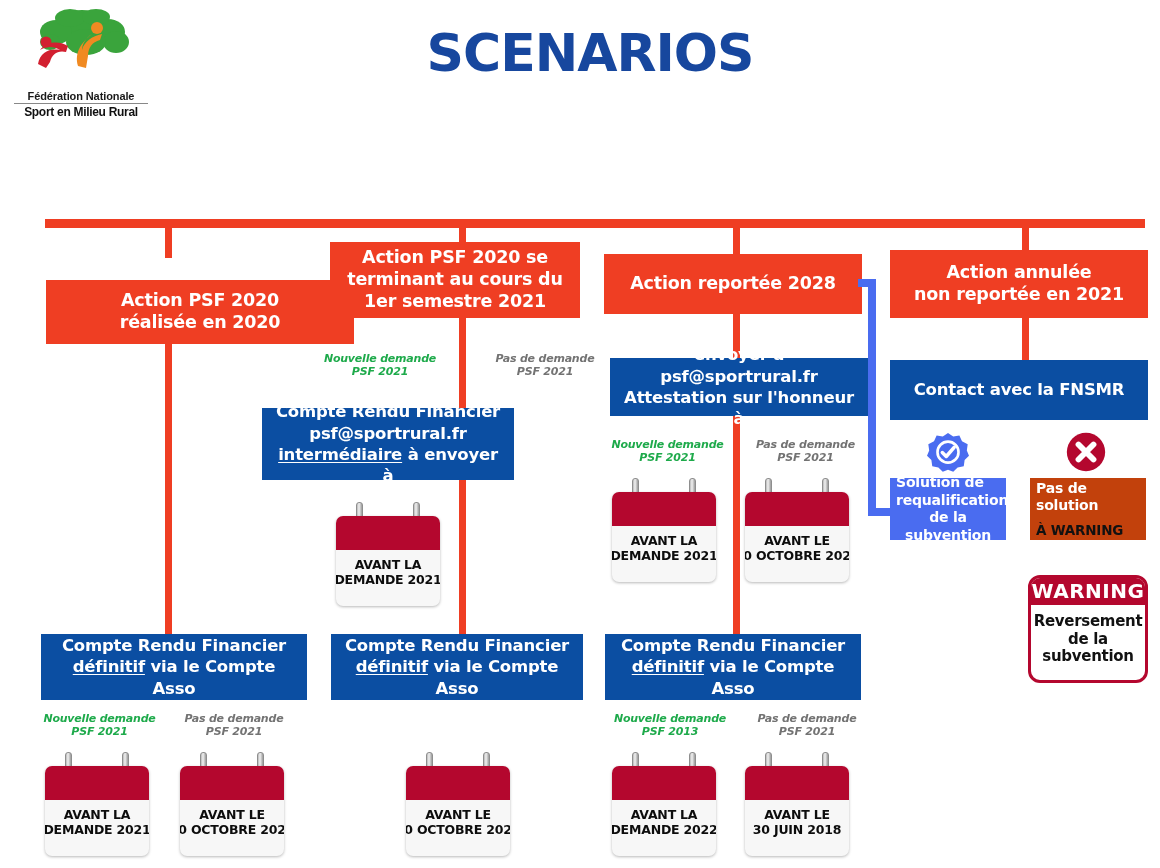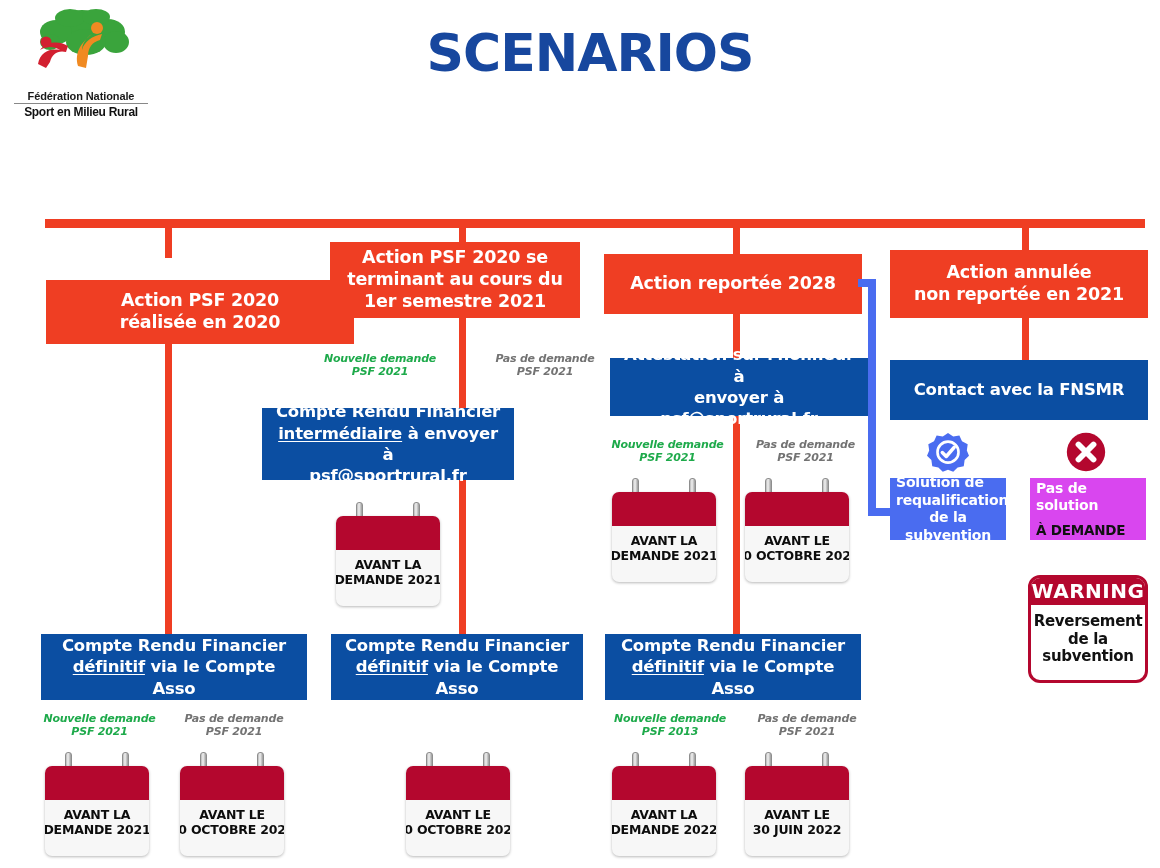--- a/index.html
+++ b/index.html
@@ -195,24 +195,24 @@
     <div>PSF 2021</div>
   </div>
   <div class="annot black" style="left:470px; top:352px; width:150px;">
     <div>Pas de demande</div>
     <div>PSF 2021</div>
   </div>
 
   <div class="bbox" style="left:262px; top:408px; width:252px; height:72px;">
     <div>
       <div>Compte Rendu Financier</div>
+      <div>psf@sportrural.fr</div>
       <div>
         <u>intermédiaire</u><span> à envoyer à</span>
       </div>
-      <div>psf@sportrural.fr</div>
     </div>
   </div>
 
   <div class="cal" style="left:336px; top:502px;">
     <div class="rings">
       <div class="ring l"></div>
       <div class="ring r"></div>
     </div>
     <div class="body">
       <div class="head"></div>
@@ -220,22 +220,22 @@
         <div>
           <div>AVANT LA</div>
           <div>DEMANDE 2021</div>
         </div>
       </div>
     </div>
   </div>
 
   <div class="bbox" style="left:610px; top:358px; width:258px; height:58px;">
     <div>
+      <div>envoyer à psf@sportrural.fr</div>
       <div>Attestation sur l'honneur à</div>
-      <div>envoyer à psf@sportrural.fr</div>
     </div>
   </div>
 
   <div class="annot green" style="left:595px; top:438px; width:145px;">
     <div>Nouvelle demande</div>
     <div>PSF 2021</div>
   </div>
   <div class="annot black" style="left:733px; top:438px; width:145px;">
     <div>Pas de demande</div>
     <div>PSF 2021</div>
@@ -291,24 +291,24 @@
       <path d="M15 15 L33 33 M33 15 L15 33" stroke="#ffffff" stroke-width="7" stroke-linecap="round"></path>
     </svg>
   </div>
 
   <div class="obox" style="left:890px; top:478px; width:116px; height:62px; background:#4a6cf0;">
     <div>Solution de</div>
     <div>requalification</div>
     <div>de la subvention</div>
   </div>
 
-  <div class="obox" style="left:1030px; top:478px; width:116px; height:62px; background:#d946ef;">
+  <div class="obox" style="left:1030px; top:478px; width:116px; height:62px; background:#c2410c;">
     <div>Pas de</div>
     <div>solution</div>
-    <div class="sub">À DEMANDE</div>
+    <div class="sub">À WARNING</div>
   </div>
 
   <div class="warn" style="left:1028px; top:575px;">
     <div class="wtop">WARNING</div>
     <div class="wbody">
       <div>Reversement</div>
       <div>de la</div>
       <div>subvention</div>
     </div>
   </div>
@@ -425,19 +425,19 @@
   <div class="cal" style="left:745px; top:752px;">
     <div class="rings">
       <div class="ring l"></div>
       <div class="ring r"></div>
     </div>
     <div class="body">
       <div class="head"></div>
       <div class="txt">
         <div>
           <div>AVANT LE</div>
-          <div>30 JUIN 2022</div>
+          <div>30 JUIN 2018</div>
         </div>
       </div>
     </div>
   </div>
 
 </div>
 
 </body></html>

